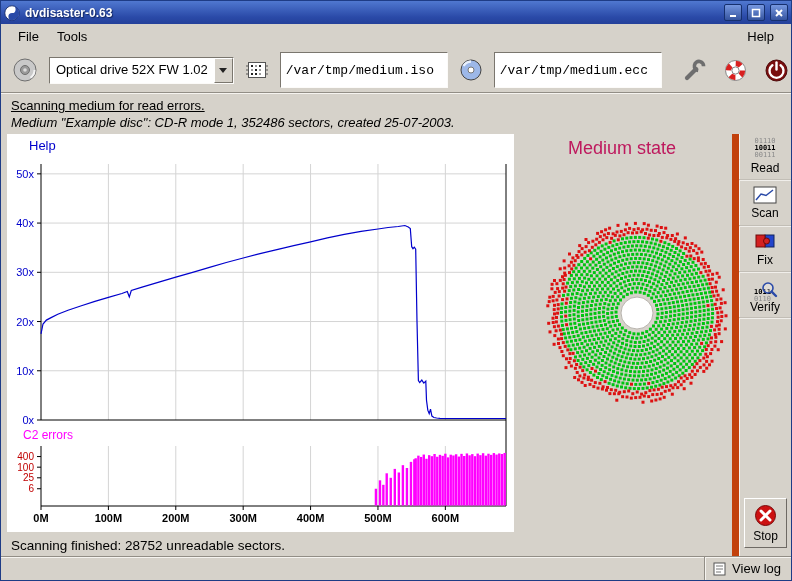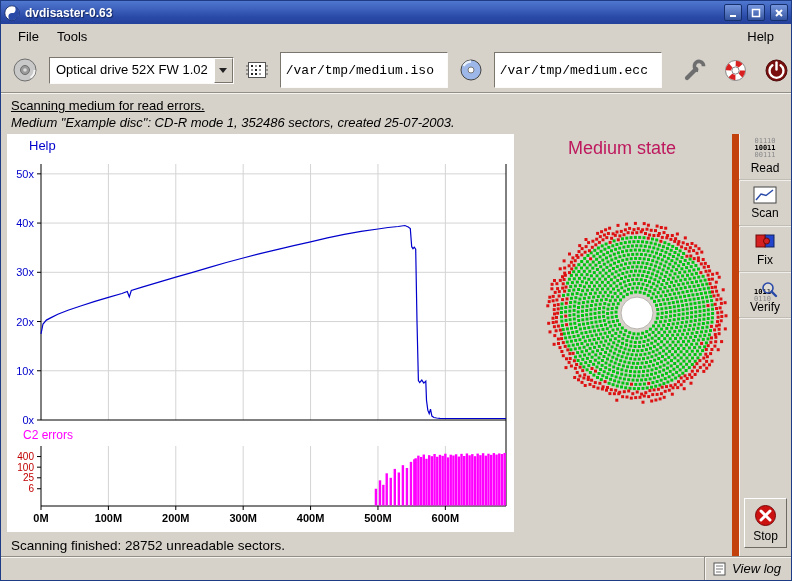--- a/index.html
+++ b/index.html
@@ -78,21 +78,21 @@
   .bin-ico { font-family:"DejaVu Sans Mono", monospace; font-size:7px; line-height:7px;
              text-align:center; color:#8a8a8a; }
   .bin-ico .mid { color:#000; font-weight:bold; }
 
   
   .bottombar { height:24px; flex:0 0 auto; border-top:1px solid #928e86;
                box-shadow:inset 0 1px 0 #f6f4f0; display:flex; align-items:center;
                justify-content:flex-end; }
   .viewlog-btn { height:100%; display:flex; align-items:center; gap:6px; font-size:13px;
                  padding:0 10px 0 8px; border-left:1px solid #928e86;
-                 box-shadow:inset 1px 0 0 #f6f4f0;font-style:italic; }
+                 box-shadow:inset 1px 0 0 #f6f4f0; }
 
   svg { display:block; }
 </style>
 </head>
 <body>
 
 <div class="screen">
 
   <div class="titlebar">
     <svg class="app-ico" viewBox="0 0 20 20">

